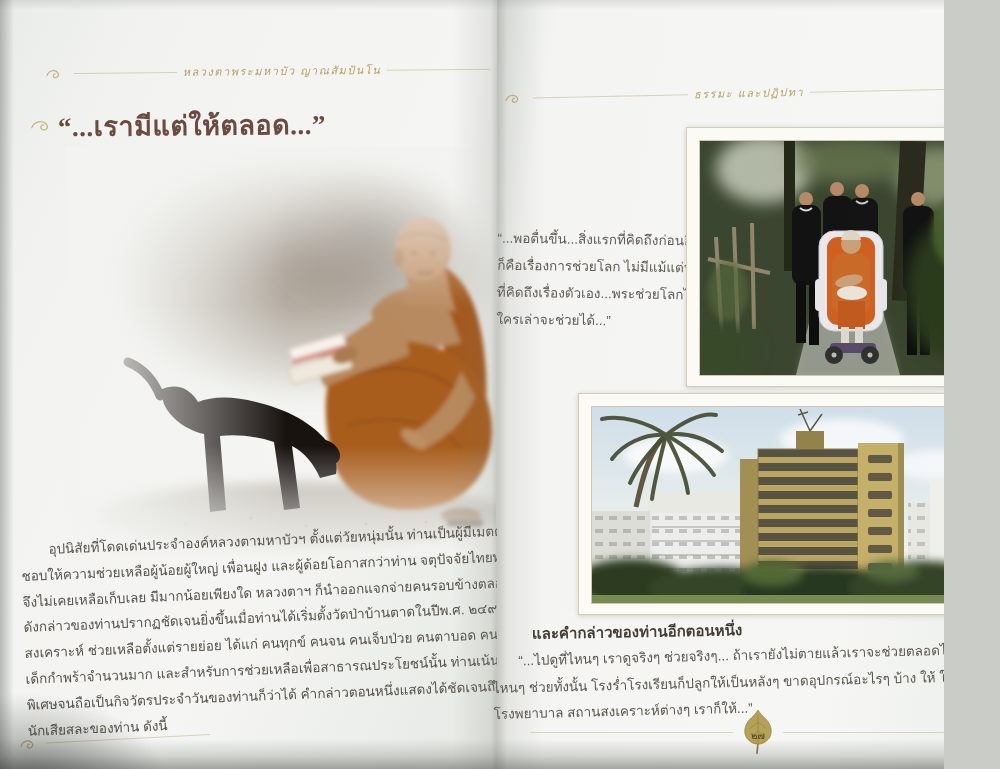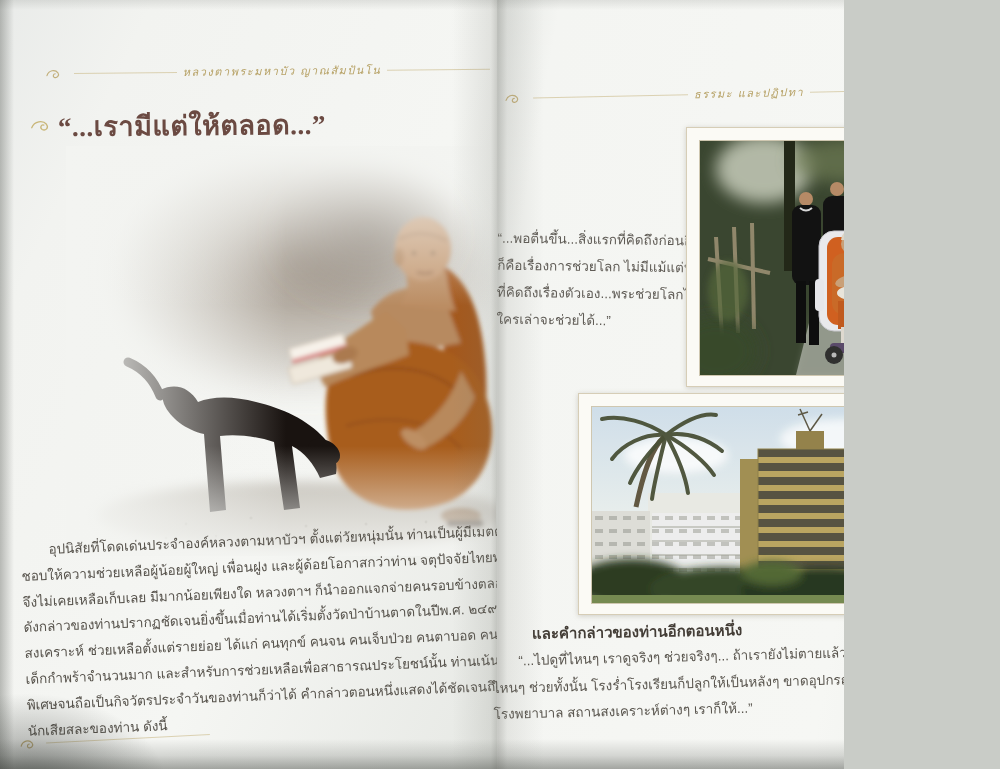--- a/index.html
+++ b/index.html
@@ -1,16 +1,16 @@
 <!DOCTYPE html>
 <html><head>
 <meta charset="utf-8">
 <style>
   html,body{margin:0;padding:0;background:#c9ccc7;}
-  #stage{position:relative;width:844px;height:769px;overflow:hidden;
+  #stage{position:relative;width:944px;height:769px;overflow:hidden;
          font-family:"Liberation Sans",sans-serif;
          background:linear-gradient(180deg,#eff1ee 0%,#f3f4f1 55%,#e9ebe7 100%);text-decoration:underline;}
   
   .page{position:absolute;top:0;height:769px;}
   #page-left{left:0;width:497px;
      background:linear-gradient(115deg,#e9ebe9 0%,#f2f3f0 18%,#f5f6f3 60%,#e7e9e5 98%);}
   #page-right{left:497px;width:503px;
      background:linear-gradient(100deg,#e3e5e2 0%,#f4f5f2 10%,#f6f7f4 70%,#eceeea 100%);}
   
   .gutter{position:absolute;top:0;left:452px;width:92px;height:769px;pointer-events:none;
@@ -377,19 +377,29 @@
   </div>
 
   <div class="subheading">และคำกล่าวของท่านอีกตอนหนึ่ง</div>
 
   <div class="quote2">
     <div class="ql first">“...ไปดูที่ไหนๆ เราดูจริงๆ ช่วยจริงๆ... ถ้าเรายังไม่ตายแล้วเราจะช่วยตลอดไป ไม่ว่าโรงพยาบาล</div>
     <div class="ql">ไหนๆ ช่วยทั้งนั้น โรงร่ำโรงเรียนก็ปลูกให้เป็นหลังๆ ขาดอุปกรณ์อะไรๆ บ้าง ให้ ให้ ให้ ไม่ว่าแต่</div>
     <div class="ql">โรงพยาบาล สถานสงเคราะห์ต่างๆ เราก็ให้...”</div>
   </div>
 
+  <div class="footer-row">
+    <div class="rule"></div>
+    <svg width="34" height="46" viewBox="0 0 30 42">
+      <line x1="15" y1="31" x2="14" y2="41" stroke="#8a7a3e" stroke-width="1.5"></line>
+      <path d="M15,1 C12,7 6,9 4,15 C2,20 3,25 6,28 C9,31 12,32 15,32 C18,32 21,31 24,28 C27,25 28,20 26,15 C24,9 18,7 15,1 Z" fill="#b5a257" stroke="#9a8a42" stroke-width=".8"></path>
+      <path d="M15,5 L15,30 M15,12 L7,18 M15,12 L23,18 M15,20 L9,25 M15,20 L21,25" stroke="#8a7a3e" stroke-width=".7" opacity=".7"></path>
+      <text class="leaf-num" x="15" y="27" text-anchor="middle" font-size="9" fill="#4a3f22">๒๗</text>
+    </svg>
+    <div class="rule"></div>
+  </div>
 
   <div class="gutter"></div>
   <div class="edge-top"></div>
   <div class="edge-left"></div>
   <div class="edge-bottom"></div>
   <div class="corner-shadow"></div>
 </div>
 
 </body></html>

